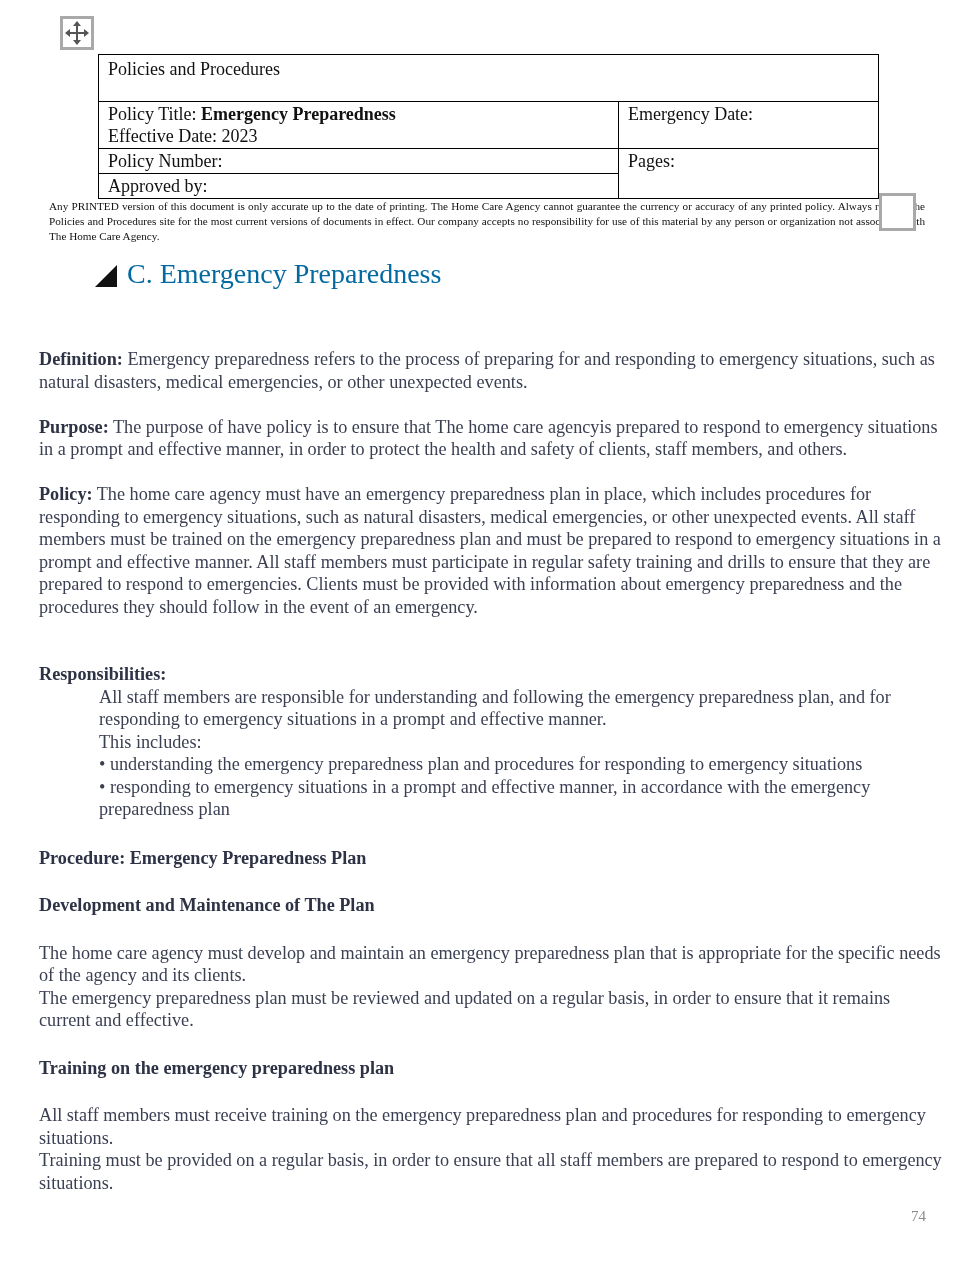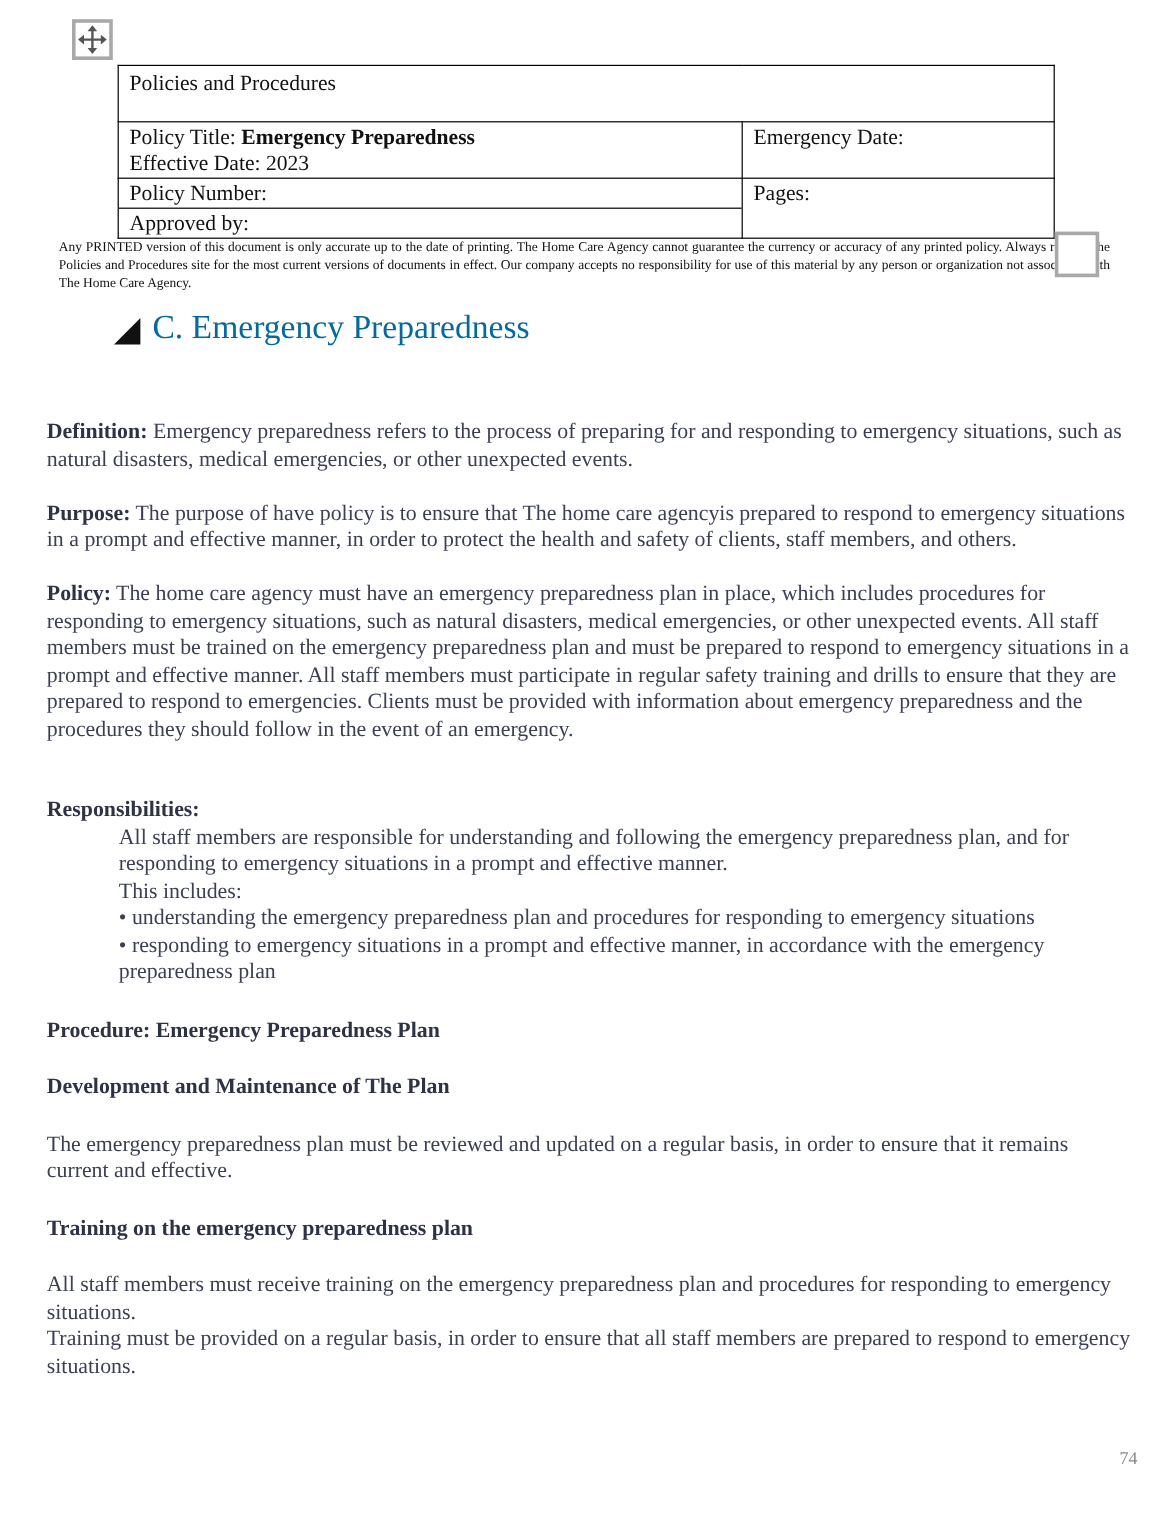--- a/index.html
+++ b/index.html
@@ -42,21 +42,21 @@
       position: absolute; left: 39px; top: 308px; width: 905px;
       font-size: 18.2px; line-height: 22.5px; color: #3b3f52; margin-top: 40px;
     }
     .content p { margin: 0; }
     .content b { color: #2e3245; }
     .gap { height: 22.5px; }
     .gap2 { height: 45px; }
     .indent { padding-left: 60px; }
     .subhead { font-weight: bold; color: #2e3245; }
     .page-number {
-      position: absolute; left: 933px; top: 1208px; font-size: 15px; color: #8a8a8a;
+      position: absolute; left: 911px; top: 1208px; font-size: 15px; color: #8a8a8a;
     }
   </style>
 </head>
 <body>
 
 <div class="move-handle">
   <svg width="24" height="24" viewBox="0 0 24 24">
     <g fill="#555" stroke="#555" stroke-width="2">
       <line x1="12" y1="4" x2="12" y2="20"></line>
       <line x1="4" y1="12" x2="20" y2="12"></line>
@@ -112,20 +112,21 @@
     <p>All staff members are responsible for understanding and following the emergency preparedness plan, and for responding to emergency situations in a prompt and effective manner.</p>
     <p>This includes:</p>
     <p>• understanding the emergency preparedness plan and procedures for responding to emergency situations</p>
     <p>• responding to emergency situations in a prompt and effective manner, in accordance with the emergency preparedness plan</p>
   </div>
   <div class="gap" style="height:26px"></div>
   <p class="subhead">Procedure: Emergency Preparedness Plan</p>
   <div class="gap" style="height:25px"></div>
   <p class="subhead">Development and Maintenance of The Plan</p>
   <div class="gap" style="height:25px"></div>
+  <p>The home care agency must develop and maintain an emergency preparedness plan that is appropriate for the specific needs of the agency and its clients.</p>
   <p>The emergency preparedness plan must be reviewed and updated on a regular basis, in order to ensure that it remains current and effective.</p>
   <div class="gap" style="height:25px"></div>
   <p class="subhead">Training on the emergency preparedness plan</p>
   <div class="gap" style="height:25px"></div>
   <p>All staff members must receive training on the emergency preparedness plan and procedures for responding to emergency situations.</p>
   <p>Training must be provided on a regular basis, in order to ensure that all staff members are prepared to respond to emergency situations.</p>
 </div>
 
 <div class="page-number">74</div>
 

